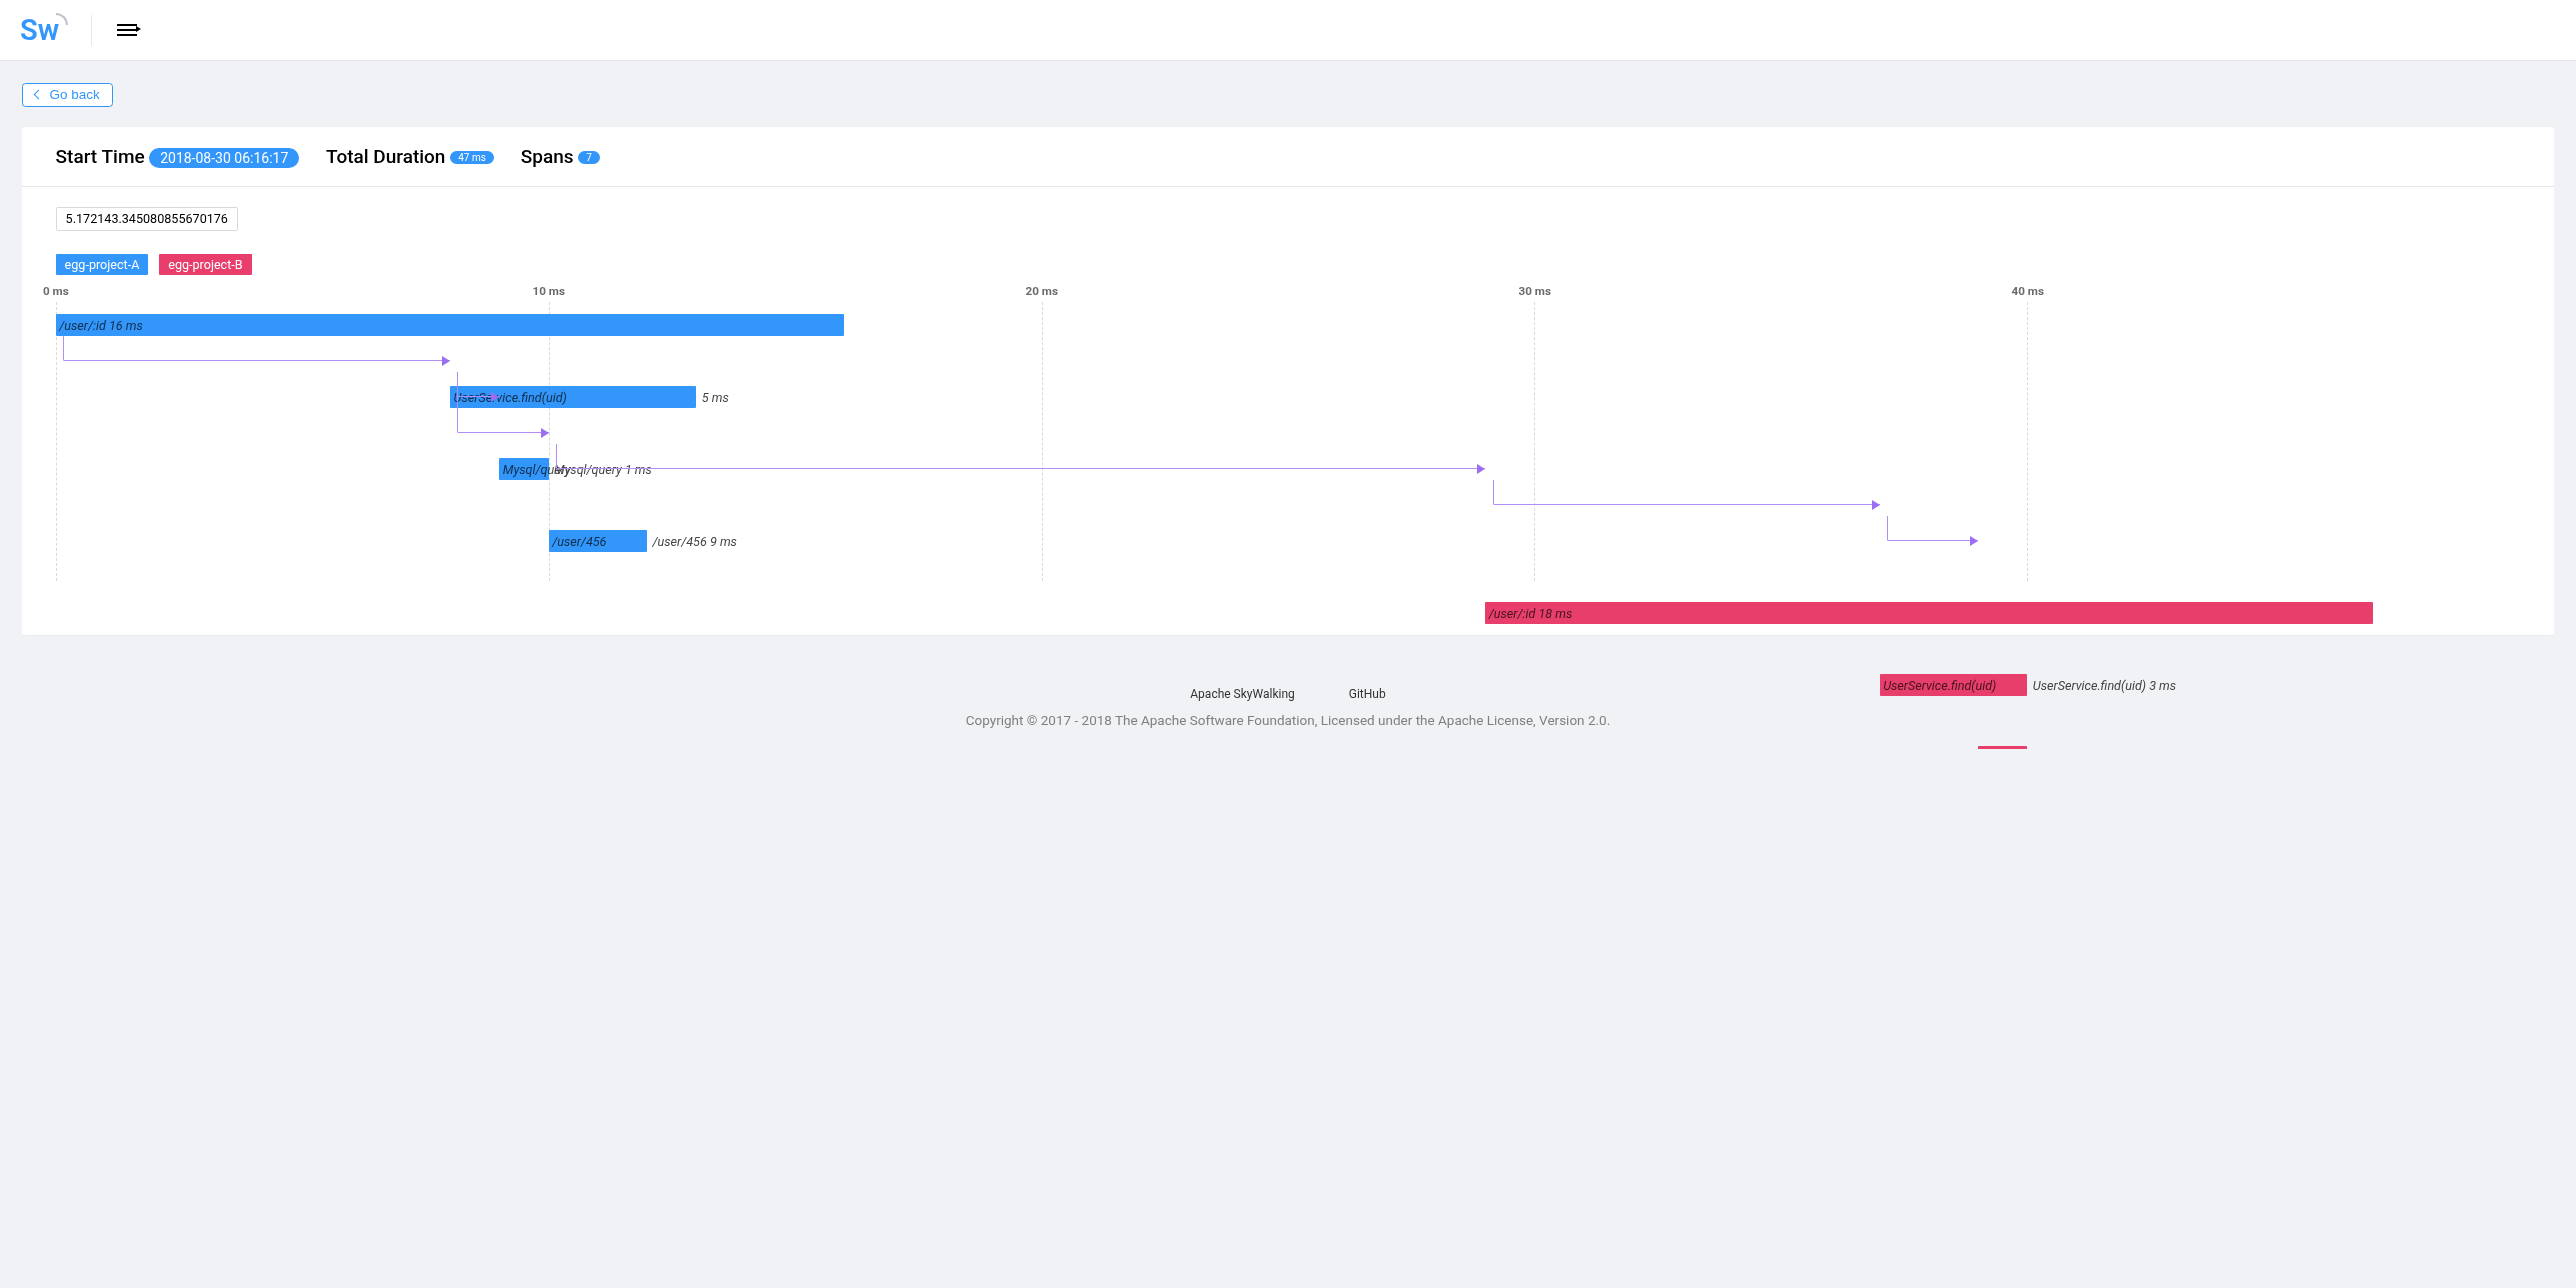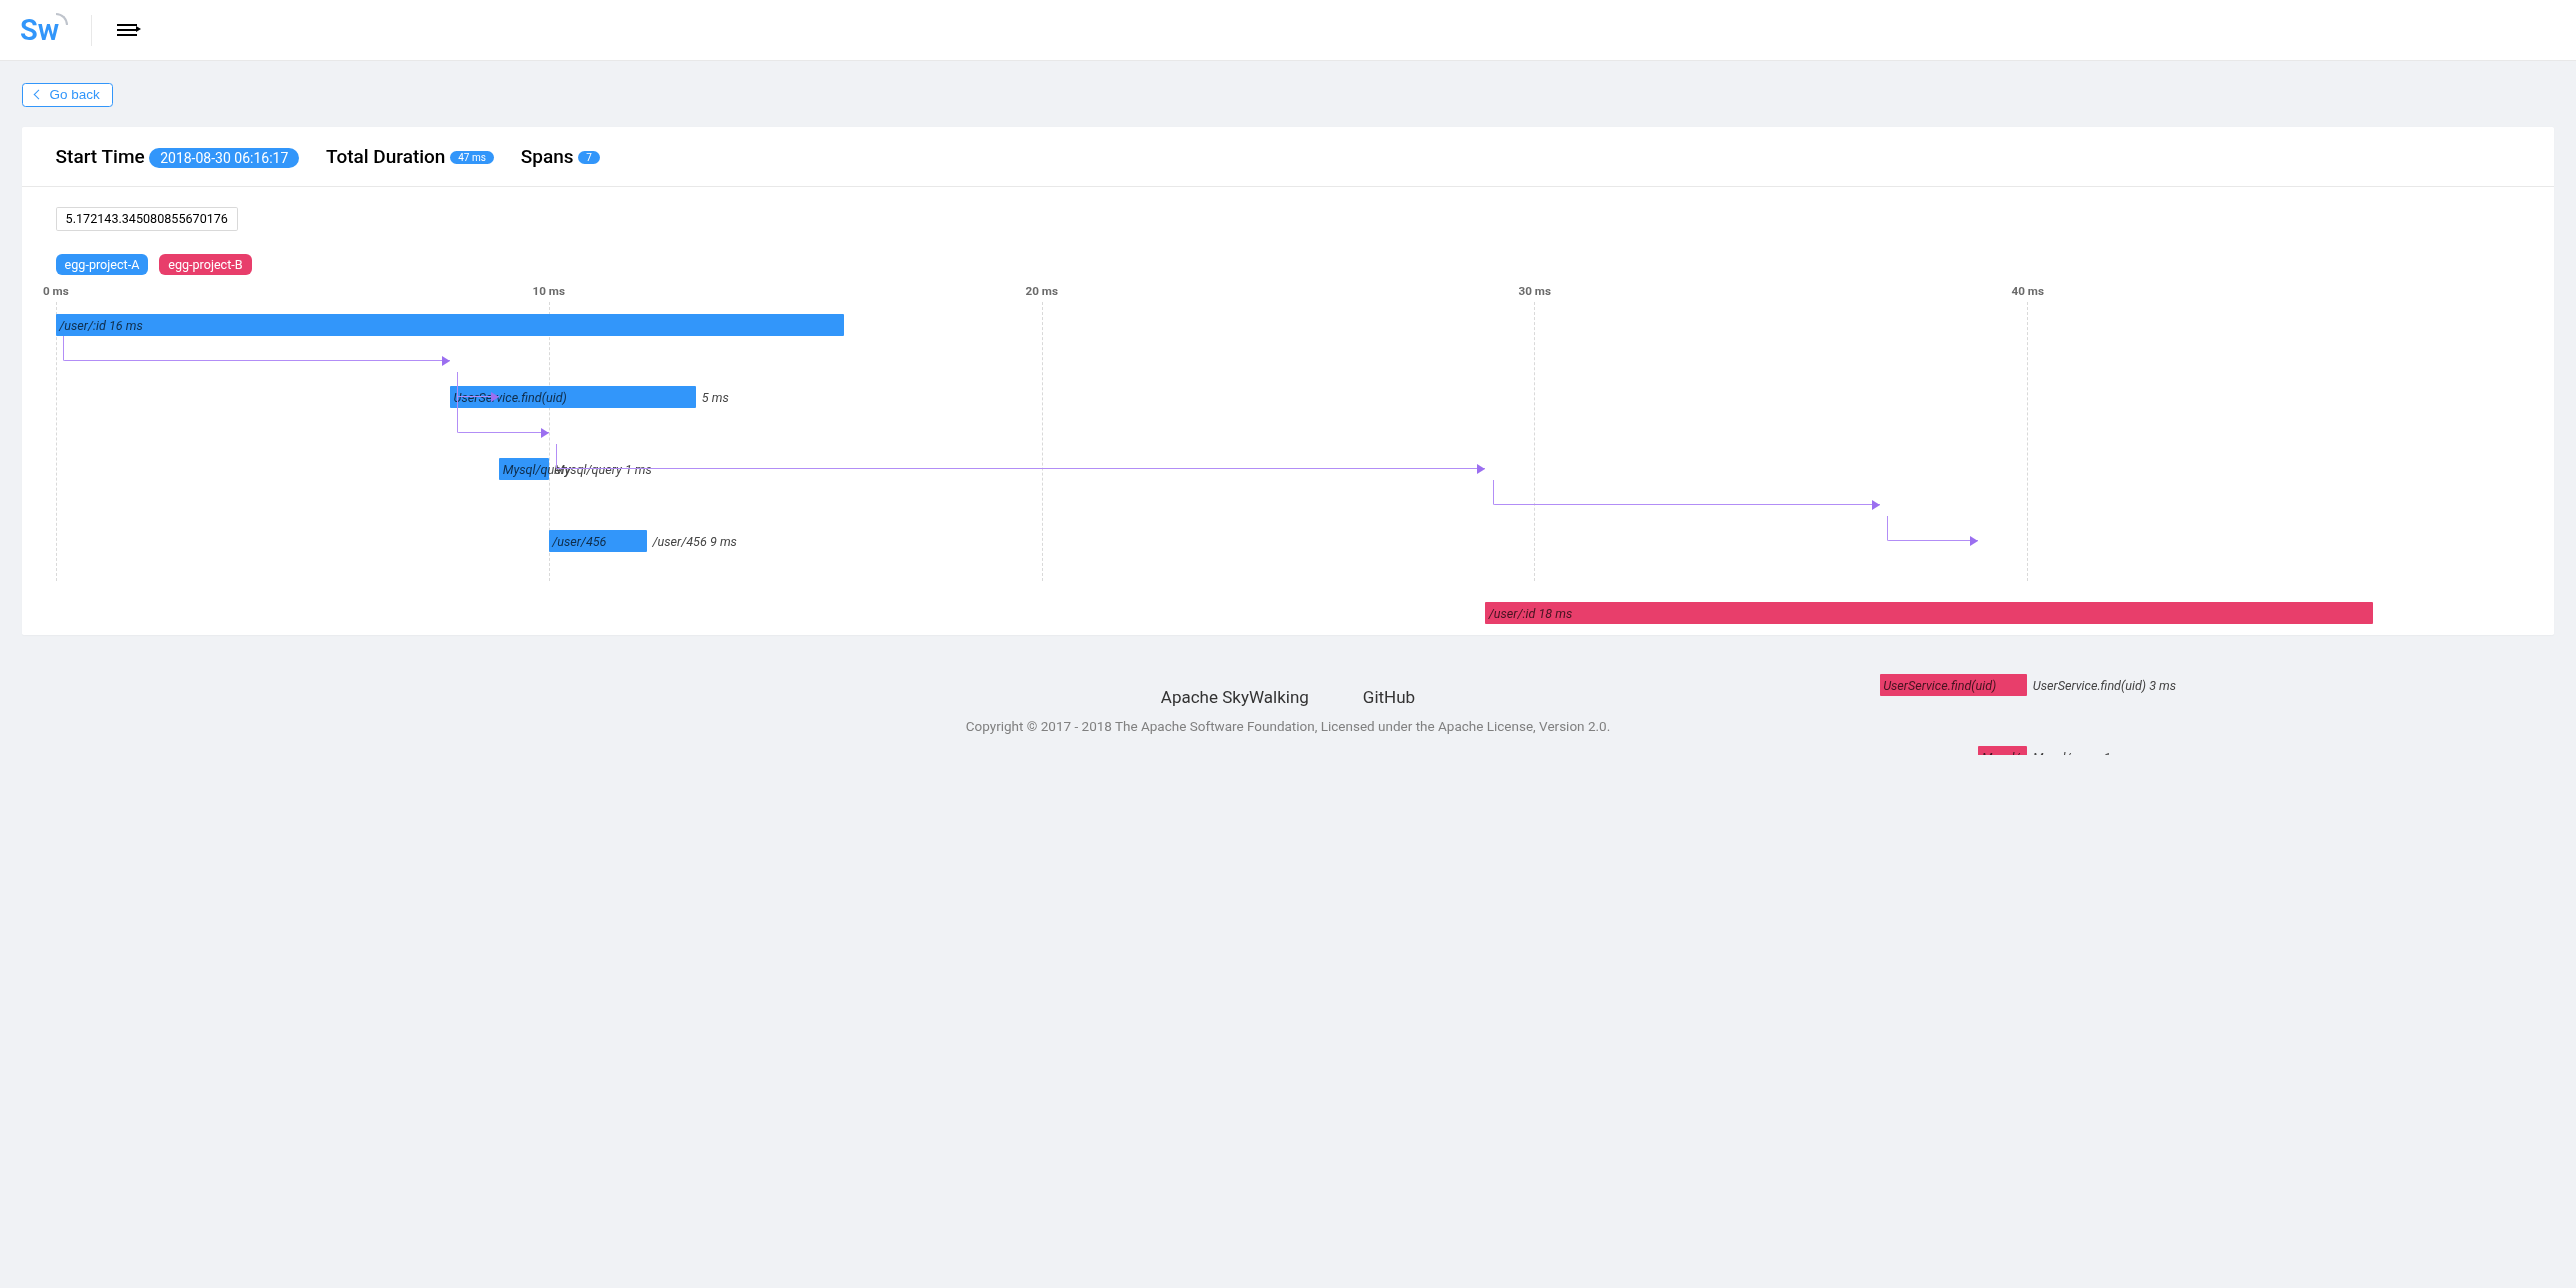--- a/index.html
+++ b/index.html
@@ -69,21 +69,21 @@
   .pill-sm { padding: 0.9px 8px; font-size: 10px; }
 
   .card-body { padding: 20px 34px 54px; }
   .trace-id {
     display: inline-block; border: 0.9px solid #d9d9d9; border-radius: 1.8px;
     padding: 3.6px 9px; font-size: 12.6px; color: #000; background: #fff;
     margin-bottom: 23.4px;
   }
   .legend { display: flex; gap: 10.8px; margin-bottom: 9px; }
   .legend-chip {
-    color: #fff; font-size: 12.6px; padding: 2.7px 9px; border-radius: 6px;
+    color: #fff; font-size: 12.6px; padding: 2.7px 9px; border-radius: 1px;
   }
   .legend-blue { background: #3296fa; }
   .legend-pink { background: #e83e6b; text-align: center; }
 
   
   .gantt { position: relative; margin-top: 3.6px; }
   .axis { position: relative; height: 18px; font-size: 11.7px; color: #6b6b6b; font-weight: bold; }
   .axis-tick { position: absolute; top: 0; }
   .gridlines { position: absolute; top: 18px; bottom: 0; left: 0; right: 0; pointer-events: none; }
   .gridline { position: absolute; top: 0; bottom: 0; width: 0; border-left: 0.9px dashed #d9d9d9; }
@@ -105,21 +105,21 @@
     border-radius: 0 0 0 1.8px;
   }
   .arrowhead {
     position: absolute; width: 0; height: 0;
     border-left: 8px solid #9b6ff0;
     border-top: 5.4px solid transparent; border-bottom: 5.4px solid transparent;
   }
 
   
   .footer { text-align: center; color: #808080; margin-top: 52px; }
-  .footer-links { display: flex; justify-content: center; gap: 54px; margin-bottom: 10.8px; color: #333; font-size: 17px; }
+  .footer-links { display: flex; justify-content: center; gap: 54px; margin-bottom: 10.8px; color: #333; font-size: 12px; }
   .footer-links span { cursor: pointer; }
   .footer-copy { font-size: 13.5px; color: #808080; display: inline-flex; align-items: center; gap: 5.4px; }
 </style>
 </head>
 <body>
 
 <div class="topbar">
   <div class="logo">
     <span class="logo-s">S</span>
     <span class="logo-w">w</span>

